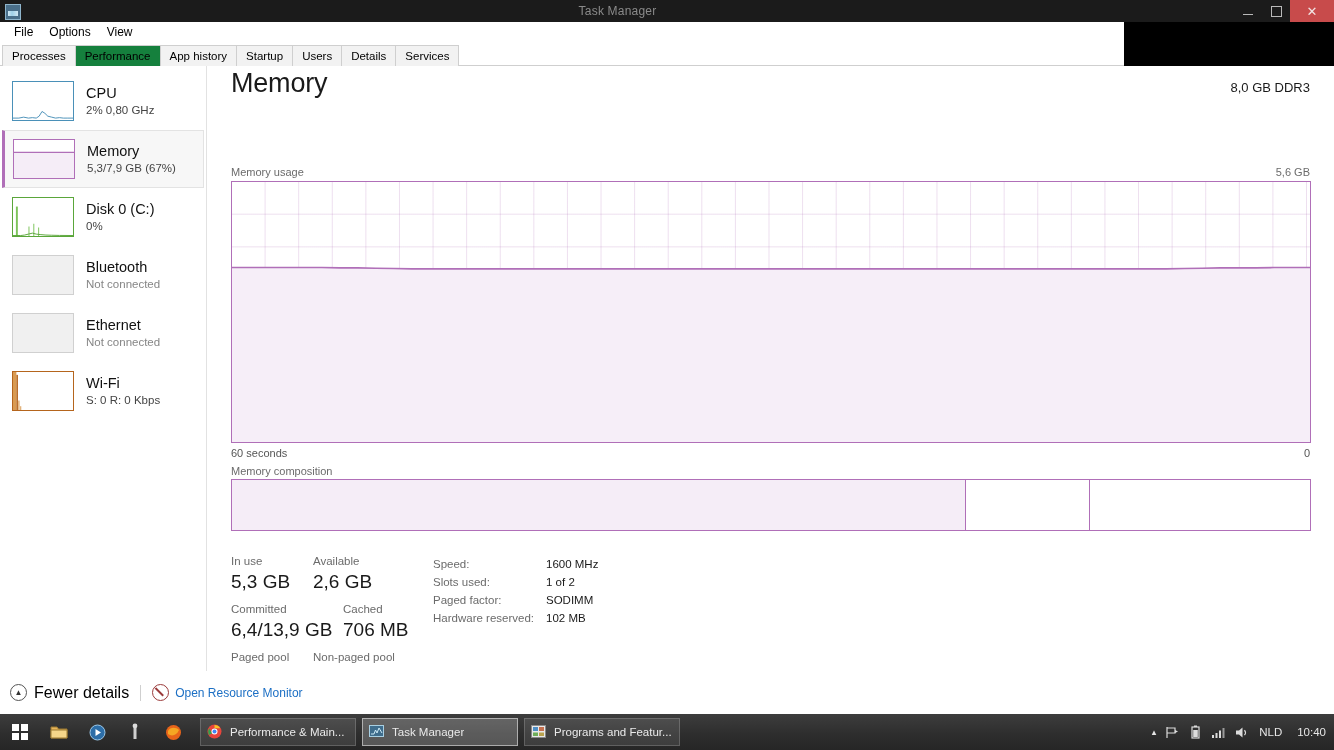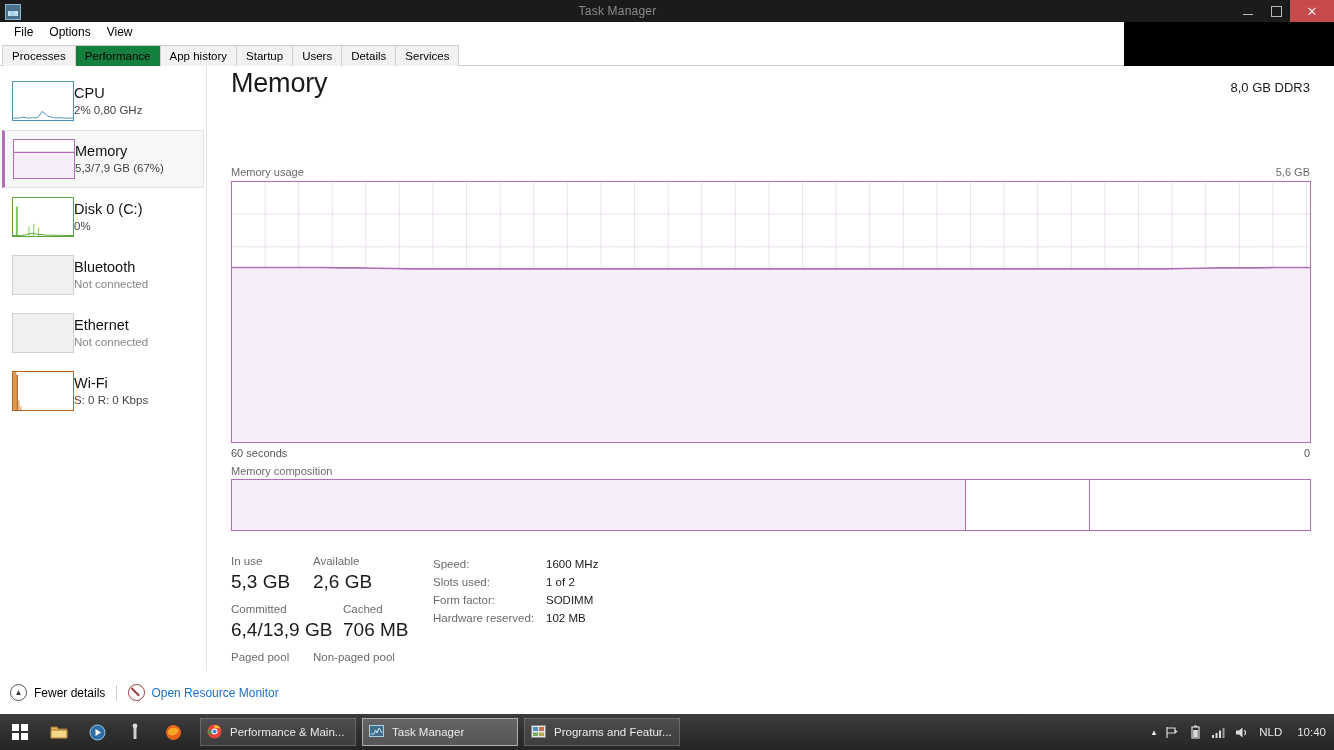--- a/index.html
+++ b/index.html
@@ -80,21 +80,21 @@
   }
   .side-item.selected {
     background: #f7f7f7; border: 1px solid #e3e3e3;
     border-left: 3px solid #b06fb8;
   }
   .side-thumb {
     width: 62px; height: 40px; margin-left: 10px; box-sizing: border-box;
     background: #fff; position: relative; overflow: hidden;
   }
   .side-item.selected .side-thumb { margin-left: 8px; }
-  .side-text { }
+  .side-text { margin-left: 12px; }
   .side-title { font-size: 14.5px; color: #111; line-height: 17px; }
   .side-sub { font-size: 11.5px; color: #444; line-height: 15px; margin-top: 1px; }
   .side-sub.dim { color: #868686; }
 
   
   .detail {
     position: absolute; top: 0; left: 207px; width: 1127px; height: 627px;
     background: #fff;
   }
   .d-head { position: relative; height: 44px; }
@@ -157,21 +157,21 @@
   
   .footer {
     position: absolute; left: 0; top: 649px; width: 1334px; height: 43px;
     background: #fff; display: flex; align-items: center; padding-left: 10px;
   }
   .chev-circle {
     width: 15px; height: 15px; border: 1px solid #555; border-radius: 50%;
     display: inline-flex; align-items: center; justify-content: center;
     font-size: 8px; color: #333; margin-right: 7px;
   }
-  .fewer { font-size: 12px; color: #000; }
+  .fewer { font-size: 16px; color: #000; }
   .divider-v { width: 1px; height: 16px; background: #cfcfcf; margin: 0 11px; }
   .resmon-icon {
     width: 15px; height: 15px; border-radius: 50%; border: 1px solid #9b3b3b;
     position: relative; margin-right: 6px; background: #fff;
   }
   .resmon-icon::after {
     content:""; position:absolute; left:1px; top:6px; width:11px; height:1.5px;
     background:#9b3b3b; transform: rotate(45deg);
   }
   .resmon-link { font-size: 12px; color: #1c6fc4; }
@@ -391,21 +391,21 @@
           <div class="stats-right">
             <div class="kv">
               <div class="kv-k">Speed:</div>
               <div class="kv-v">1600 MHz</div>
             </div>
             <div class="kv">
               <div class="kv-k">Slots used:</div>
               <div class="kv-v">1 of 2</div>
             </div>
             <div class="kv">
-              <div class="kv-k">Form factor:</div>
+              <div class="kv-k">Paged factor:</div>
               <div class="kv-v">SODIMM</div>
             </div>
             <div class="kv">
               <div class="kv-k">Hardware reserved:</div>
               <div class="kv-v">102 MB</div>
             </div>
           </div>
         </div>
       </div>
     </div>

